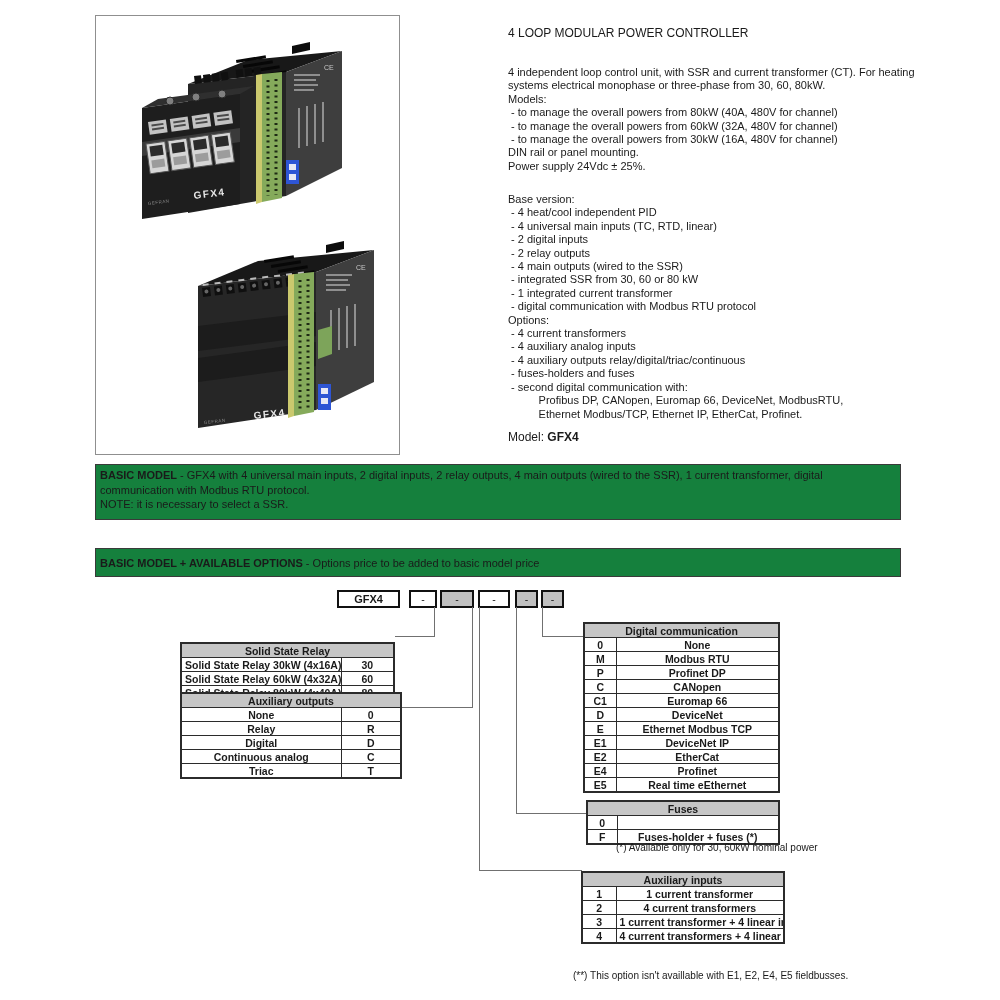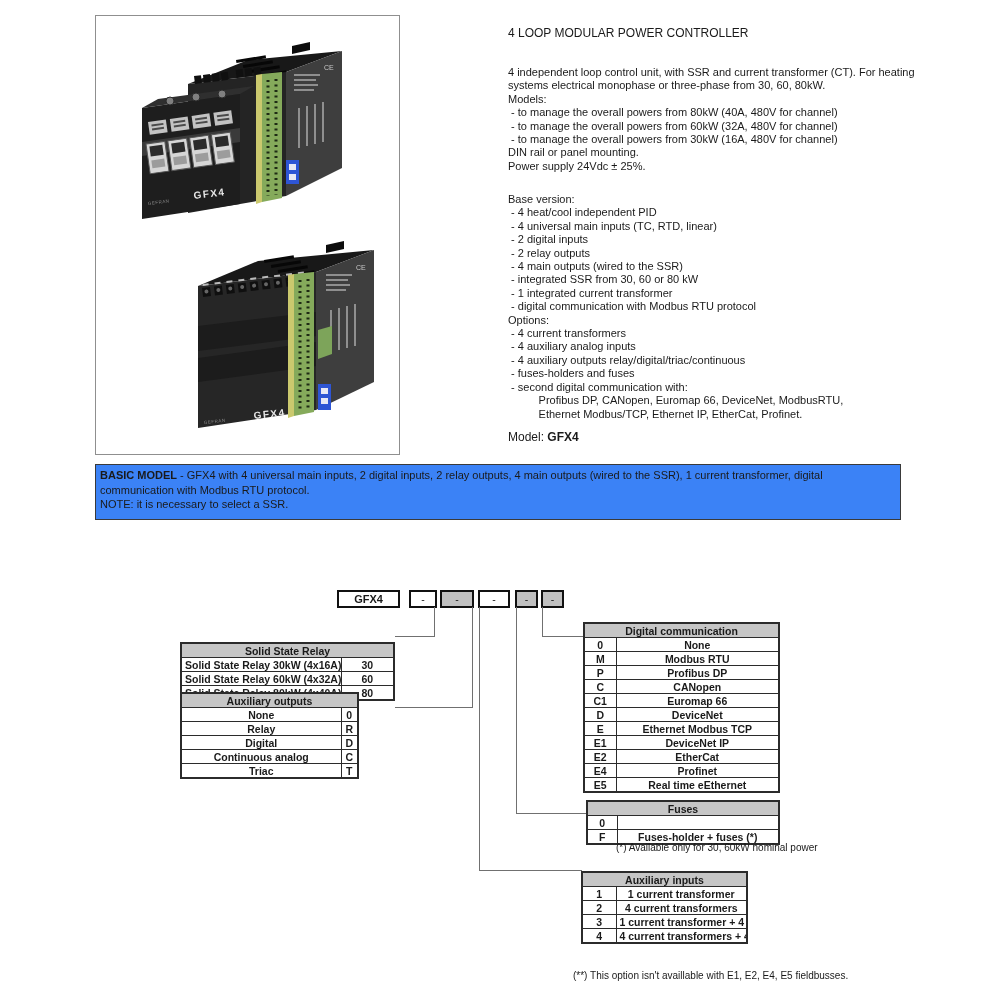--- a/index.html
+++ b/index.html
@@ -5,21 +5,21 @@
   html,body{margin:0;padding:0;background:#fff;}
   #canvas{position:relative;width:1000px;height:1000px;background:#fff;overflow:hidden;
           font-family:"Liberation Sans","DejaVu Sans",sans-serif;color:#1a1a1a;}
   .abs{position:absolute;}
   .pre{white-space:pre-wrap;}
   
   .doc-title{font-size:12px;font-weight:normal;}
   .body-text{font-size:11px;line-height:13.4px;width:430px;}
   .model-line{font-size:12px;}
   
-  .note-box{border:1px solid #3a3a3a;font-size:11px;line-height:14.5px;padding:3px 4px;box-sizing:border-box;background:#3b82f6;}
+  .note-box{border:1px solid #3a3a3a;font-size:11px;line-height:14.5px;padding:3px 4px;box-sizing:border-box;background:#15803d;}
   .bold{font-weight:bold;}
   
   .img-panel{border:1px solid #8f8f8f;background:#fff;box-sizing:border-box;}
   
   .code-box{position:absolute;height:18px;box-sizing:border-box;border:2px solid #111;background:#fff;
             font-size:10.5px;text-align:center;line-height:14px;}
   .code-box.gray{background:#c0c0c0;}
   .code-box.model{font-weight:bold;font-size:11px;}
   
   .cline{position:absolute;background:#707070;}
@@ -230,20 +230,23 @@
 
   <div class="abs model-line" style="left:508px;top:430px;">
     <span>Model: </span><span class="bold">GFX4</span>
   </div>
 
   <div class="abs note-box" style="left:95px;top:464px;width:806px;height:56px;">
     <span class="bold">BASIC MODEL</span><span class="pre"> - GFX4 with 4 universal main inputs, 2 digital inputs, 2 relay outputs, 4 main outputs (wired to the SSR), 1 current transformer, digital communication with Modbus RTU protocol.
 NOTE: it is necessary to select a SSR.</span>
   </div>
 
+  <div class="abs note-box" style="left:95px;top:548px;width:806px;height:29px;padding-top:7px;">
+    <span class="bold">BASIC MODEL + AVAILABLE OPTIONS</span><span> - Options price to be added to basic model price</span>
+  </div>
 
   <div class="code-box model" style="left:337px;top:590px;width:63px;">GFX4</div>
   <div class="code-box" style="left:409px;top:590px;width:28px;">-</div>
   <div class="code-box gray" style="left:440px;top:590px;width:34px;">-</div>
   <div class="code-box" style="left:478px;top:590px;width:32px;">-</div>
   <div class="code-box gray" style="left:515px;top:590px;width:23px;">-</div>
   <div class="code-box gray" style="left:541px;top:590px;width:23px;">-</div>
 
   <div class="cline" style="left:434px;top:607px;width:1px;height:29px;"></div>
   <div class="cline" style="left:395px;top:636px;width:40px;height:1px;"></div>
@@ -273,21 +276,21 @@
       <td>Solid State Relay 60kW (4x32A)</td>
       <td class="cc">60</td>
         </tr>
     <tr>
       <td>Solid State Relay 80kW (4x40A)</td>
       <td class="cc">80</td>
         </tr>
   </tbody>
     </table>
 
-  <table class="opt-table" style="left:180px;top:692px;width:179px;">
+  <table class="opt-table" style="left:180px;top:692px;width:222px;">
     <colgroup>
         <col style="width:160px">
         <col>
       </colgroup>
     <tbody>
         <tr>
           <th colspan="2">Auxiliary outputs</th>
         </tr>
     <tr>
       <td>None</td>
@@ -324,21 +327,21 @@
     <tr>
       <td class="cc">0</td>
       <td>None</td>
         </tr>
     <tr>
       <td class="cc">M</td>
       <td>Modbus RTU</td>
         </tr>
     <tr>
       <td class="cc">P</td>
-      <td>Profibus DP</td>
+      <td>Profinet DP</td>
         </tr>
     <tr>
       <td class="cc">C</td>
       <td>CANopen</td>
         </tr>
     <tr>
       <td class="cc">C1</td>
       <td>Euromap 66</td>
         </tr>
     <tr>
@@ -382,21 +385,21 @@
       <td></td>
         </tr>
     <tr>
       <td class="cc">F</td>
       <td>Fuses-holder + fuses (*)</td>
         </tr>
   </tbody>
     </table>
   <div class="footnote" style="left:616px;top:842px;">(*) Available only for 30, 60kW nominal power</div>
 
-  <table class="opt-table" style="left:581px;top:871px;width:167px;">
+  <table class="opt-table" style="left:581px;top:871px;width:204px;">
     <colgroup>
         <col style="width:34px">
         <col>
       </colgroup>
     <tbody>
         <tr>
           <th colspan="2">Auxiliary inputs</th>
         </tr>
     <tr>
       <td class="cc">1</td>

